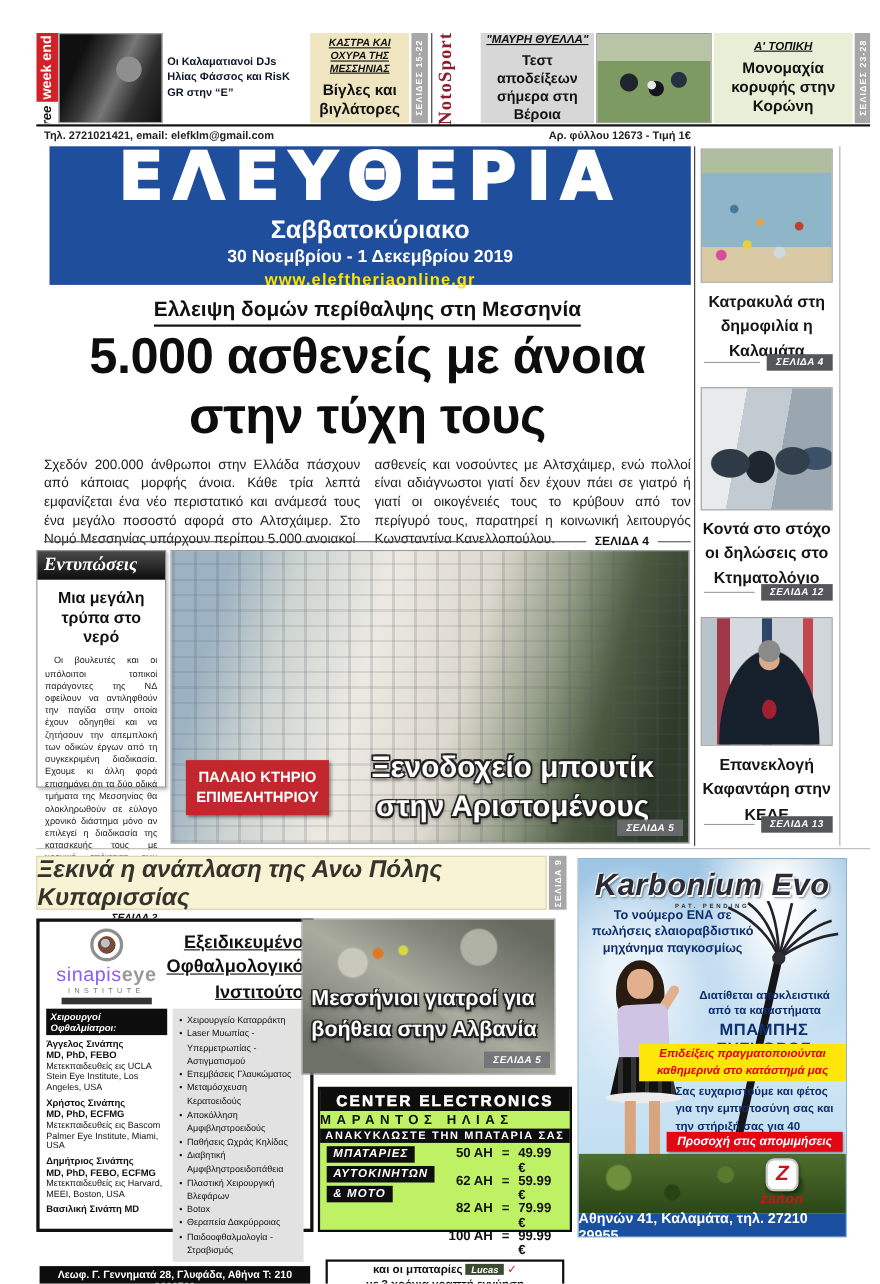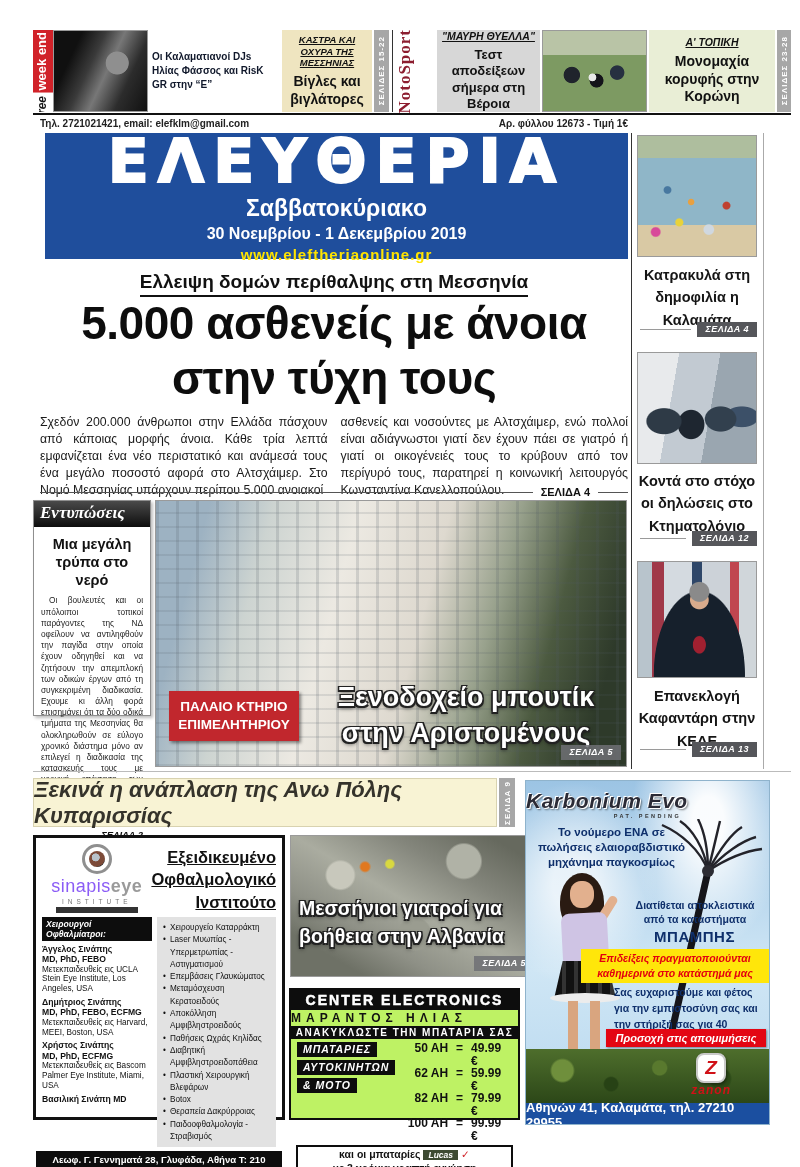--- a/index.html
+++ b/index.html
@@ -73,21 +73,21 @@
   .prow{display:flex;justify-content:flex-end;gap:8px;font-weight:bold;font-size:12px;line-height:12.5px}
   .prow .cap{width:46px;text-align:right}
   .guar{border:2px solid #0d0d0d;margin:2px 5px;text-align:center;font-weight:bold;font-size:10.5px;line-height:1.3;padding:1px 0}
   .lucas{background:#3d4a32;color:#fff;font-style:italic;font-size:8.5px;padding:0 5px;margin:0 3px}
   .chk{color:#d12229;font-weight:bold}
   
   .karb{border:1px solid #8fb3cc;background:
     radial-gradient(ellipse at 75% 12%, rgba(255,255,255,.95) 0 6%, rgba(255,255,255,0) 30%),
     radial-gradient(ellipse at 20% 30%, rgba(255,255,255,.7) 0 8%, rgba(255,255,255,0) 30%),
     linear-gradient(#9cc4e4,#cfe6f5 55%,#b6d7ee);overflow:hidden}
-  .karb .klogo{font-style:italic;font-weight:bold;font-size:21px;color:#2b2b36;letter-spacing:.5px;text-shadow:1px 1px 0 #fff,-1px -1px 0 #fff,2px 2px 2px rgba(0,0,0,.45)}
+  .karb .klogo{text-align:center;font-style:italic;font-weight:bold;font-size:28px;color:#2b2b36;letter-spacing:.5px;text-shadow:1px 1px 0 #fff,-1px -1px 0 #fff,2px 2px 2px rgba(0,0,0,.45)}
   .karb .kpat{text-align:center;font-size:5.5px;letter-spacing:2.5px;color:#333;font-weight:bold}
   .karb .ktag{color:#0e2f6b;font-weight:bold;font-size:11.5px;line-height:1.3;text-align:center}
   .karb .kdlr{color:#0e2f6b;font-weight:bold;font-size:10.5px;line-height:1.3;text-align:center}
   .karb .kname{color:#0e2f6b;font-weight:bold;font-size:15px;letter-spacing:.5px;text-align:center;margin-top:2px}
   .karb .kdemo{background:#ffe60a;color:#e3000f;font-weight:bold;font-style:italic;font-size:10.5px;line-height:1.45;padding:2px 5px;text-align:center}
   .karb .kthx{color:#0e2f6b;font-weight:bold;font-size:10.5px;line-height:1.5}
   .karb .kwarn{background:#e30613;color:#fff;font-weight:bold;font-style:italic;font-size:11px;text-align:center;padding:3px 4px;box-shadow:1px 1px 2px rgba(0,0,0,.4)}
   .karb .olives{background:
     radial-gradient(circle at 15% 40%, #6f8f3c 0 5%, transparent 6%),
     radial-gradient(circle at 35% 65%, #274215 0 4%, transparent 5%),
@@ -248,28 +248,28 @@
     </div>
     <div class="row2">
       <div class="docs">
         <div class="surg">Χειρουργοί Οφθαλμίατροι:</div>
         <div class="doc">
           <div class="nm">Άγγελος Σινάπης</div>
           <div class="cr">MD, PhD, FEBO</div>
           <div class="nt">Μετεκπαιδευθείς εις UCLA Stein Eye Institute, Los Angeles, USA</div>
         </div>
         <div class="doc">
+          <div class="nm">Χρήστος Σινάπης</div>
+          <div class="cr">MD, PhD, ECFMG</div>
+          <div class="nt">Μετεκπαιδευθείς εις Bascom Palmer Eye Institute, Miami, USA</div>
+        </div>
+        <div class="doc">
           <div class="nm">Δημήτριος Σινάπης</div>
           <div class="cr">MD, PhD, FEBO, ECFMG</div>
           <div class="nt">Μετεκπαιδευθείς εις Harvard, MEEI, Boston, USA</div>
-        </div>
-        <div class="doc">
-          <div class="nm">Χρήστος Σινάπης</div>
-          <div class="cr">MD, PhD, ECFMG</div>
-          <div class="nt">Μετεκπαιδευθείς εις Bascom Palmer Eye Institute, Miami, USA</div>
         </div>
         <div class="doc">
           <div class="nm">Βασιλική Σινάπη MD</div>
         </div>
       </div>
       <ul class="svc">
         <li>Χειρουργείο Καταρράκτη</li>
         <li>Laser Μυωπίας - Υπερμετρωπίας - Αστιγματισμού</li>
         <li>Επεμβάσεις Γλαυκώματος</li>
         <li>Μεταμόσχευση Κερατοειδούς</li>
@@ -281,21 +281,21 @@
         <li>Θεραπεία Δακρύρροιας</li>
         <li>Παιδοοφθαλμολογία - Στραβισμός</li>
       </ul>
     </div>
     <div class="foot">
       <div class="f1">Λεωφ. Γ. Γεννηματά 28, Γλυφάδα, Αθήνα Τ: 210 9622700</div>
 
     </div>
   </div>
 
-  <div class="abs photo" style="left:290px;top:835px;width:249px;height:142px;background:
+  <div class="abs photo" style="left:274px;top:835px;width:231px;height:142px;background:
       radial-gradient(circle at 20% 28%, #c8c8bc 0 6%, transparent 7%),
       radial-gradient(circle at 30% 22%, #e07820 0 2%, transparent 3%),
       radial-gradient(circle at 40% 20%, #d8d840 0 2%, transparent 3%),
       radial-gradient(circle at 70% 18%, #b0b2a6 0 8%, transparent 9%),
       radial-gradient(circle at 50% 70%, #9a9c90 0 10%, transparent 11%),
       linear-gradient(30deg,#6e7166 0 15%, #8e9086 30%, #aaaca0 50%, #84867c 70%, #66695e 90%)">
     <div class="abs outline-txt" style="left:8px;top:58px;width:205px;font-size:19.5px;line-height:1.45">Μεσσήνιοι γιατροί για βοήθεια στην Αλβανία</div>
     <div class="abs badge" style="right:4px;bottom:5px;background:rgba(110,112,116,.85)">ΣΕΛΙΔΑ 5</div>
   </div>
 

